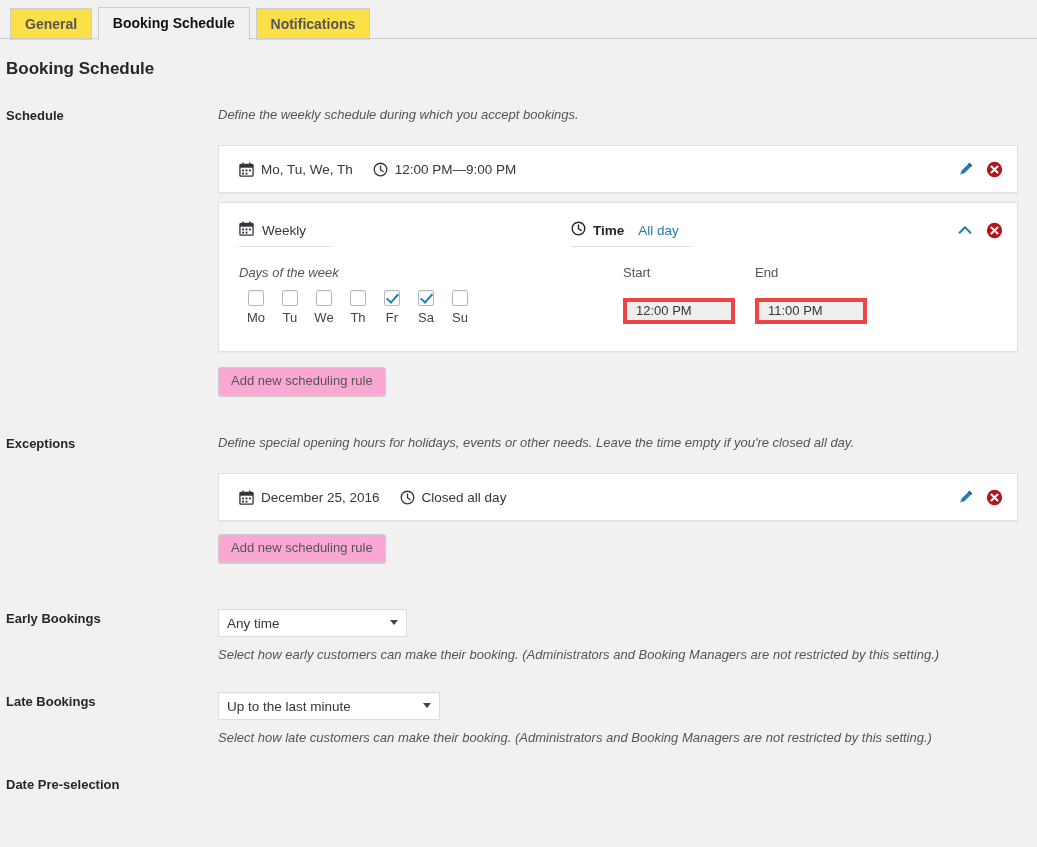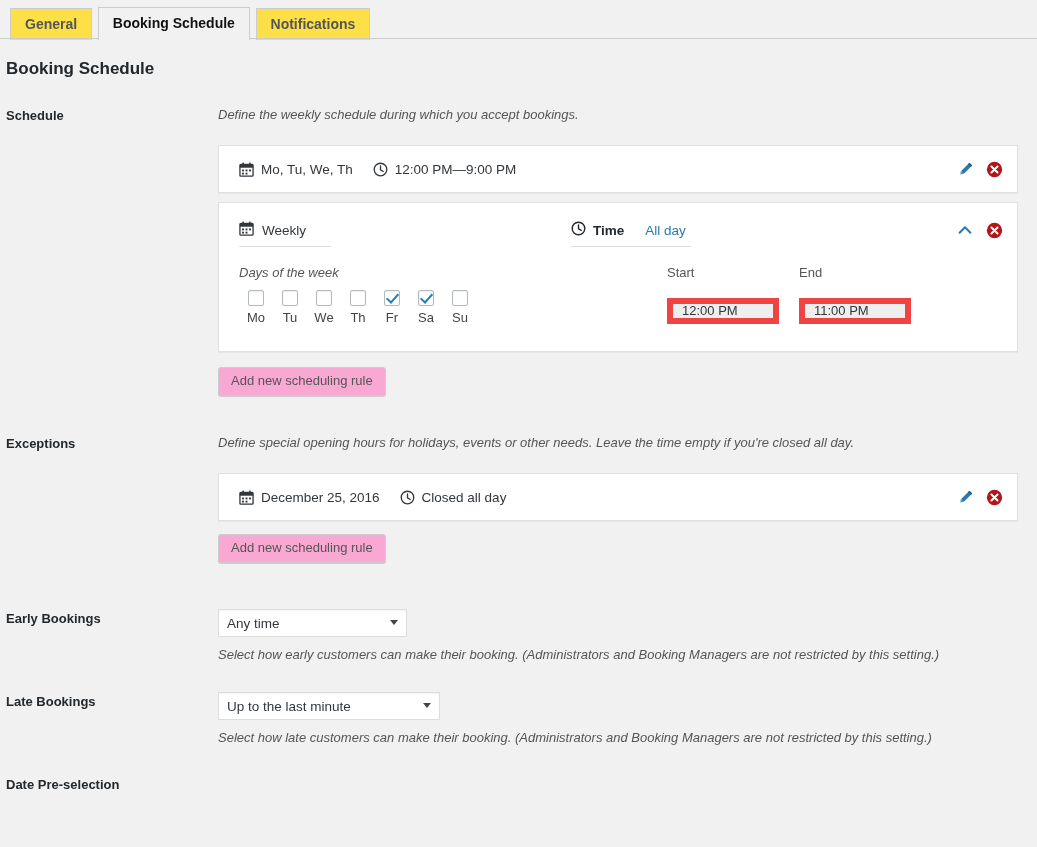--- a/index.html
+++ b/index.html
@@ -147,36 +147,35 @@
     padding-bottom: 7px;
     border-bottom: 1px solid #ddd;
     min-width: 120px;
     margin-left: 240px;
   }
   .timesel .ic { margin-right: 7px; }
   .timesel .lbl-active {
     font-size: 13.5px;
     font-weight: bold;
     color: #23282d;
-    margin-right: 21px;
+    margin-right: 14px;
     cursor: pointer;
   }
   .timesel .lbl-link {
     font-size: 13.5px;
     color: #2a7ab0;
     cursor: pointer;
   }
 
   .rule-head .spacer2 { flex: 1 1 auto; }
   .head-icons { display: flex; align-items: center; padding-top: 0px; }
 
   .rule-body {
     display: flex;
     padding: 18px 20px 26px 20px;
-    gap: 44px;
   }
   .field-group { }
   .fg-label {
     font-style: italic;
     color: #555;
     font-size: 13px;
     margin-bottom: 10px;
   }
   .days {
     display: flex;
@@ -219,21 +218,21 @@
   .tf-label {
     color: #555;
     font-size: 13px;
     margin-bottom: 18px;
   }
   .tf-input {
     width: 112px;
     height: 26px;
     line-height: 26px;
     background: #eeeeee;
-    border: 6px solid #ef4444;
+    border: 4px solid #ef4444;
     color: #32373c;
     font-size: 13px;
     padding: 0 9px;
     box-sizing: border-box;
     font-family: "Liberation Sans", sans-serif;
     border-radius: 0;
   }
 
   
   .btn {

